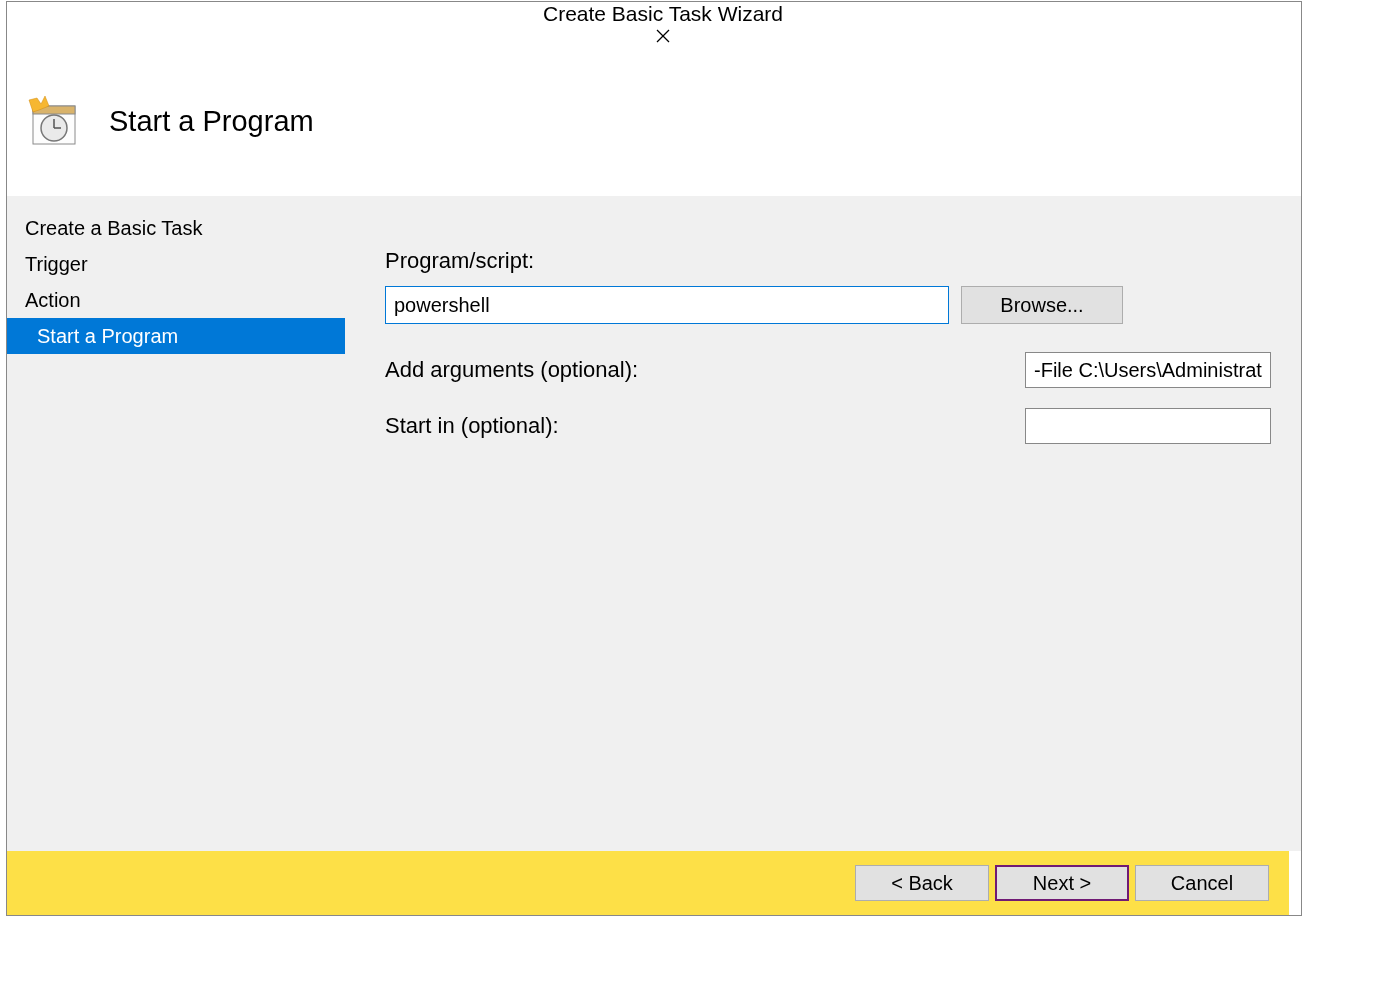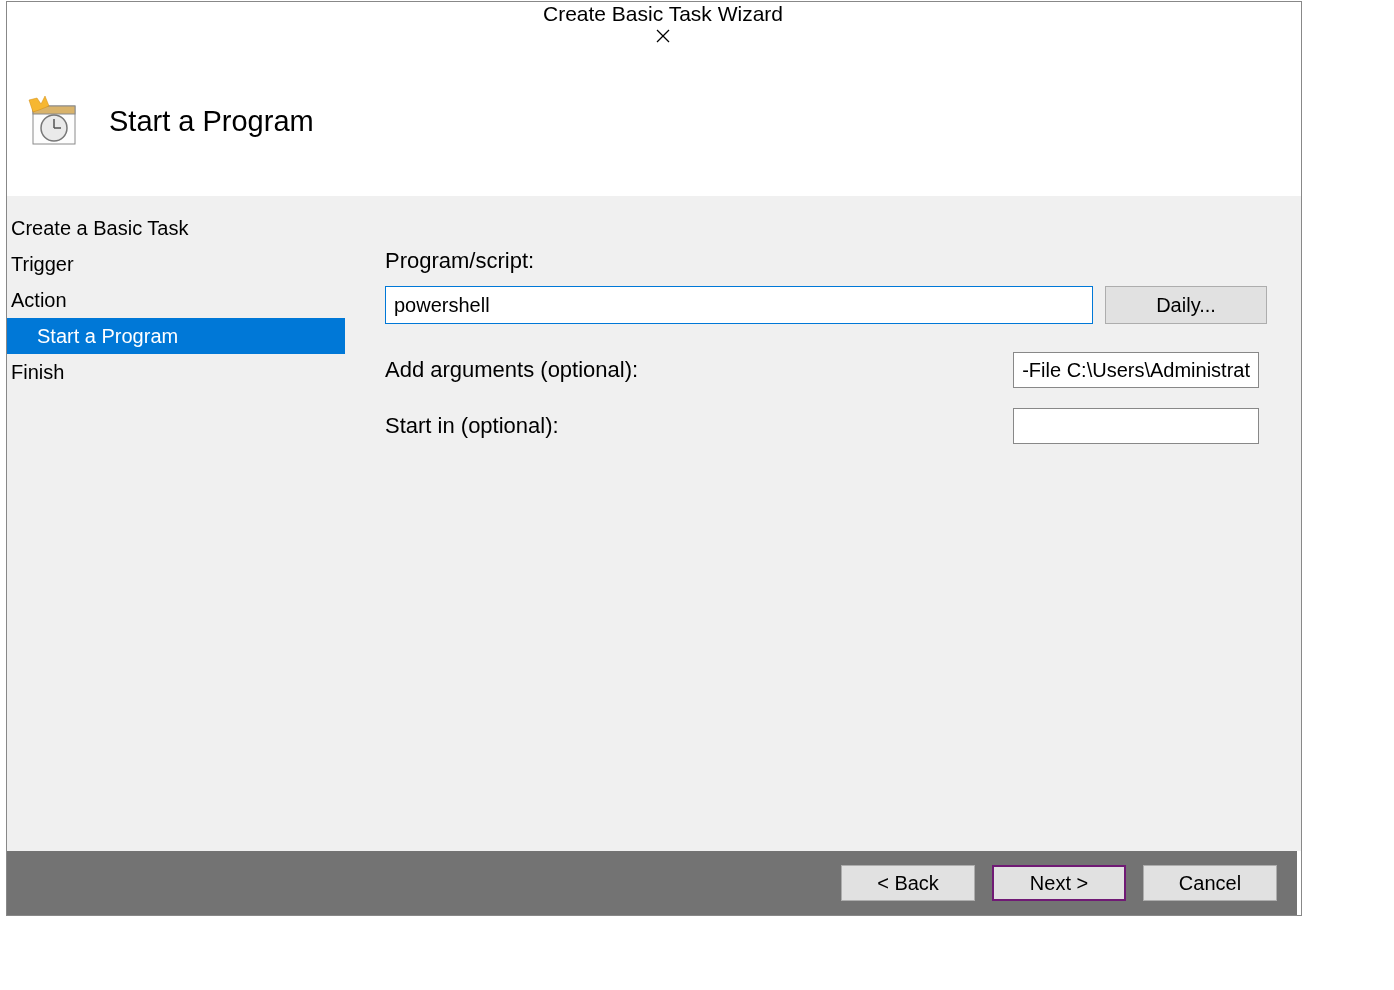--- a/index.html
+++ b/index.html
@@ -74,21 +74,21 @@
       display: flex;
     }
     .sidebar {
       width: 338px;
       padding-top: 14px;
     }
     .sidebar-item {
       height: 36px;
       display: flex;
       align-items: center;
-      padding-left: 4px;
+      padding-left: 18px;
       font-size: 20px;
       color: #000;
       cursor: pointer;
     }
     .sidebar-item.indent {
       padding-left: 30px;
     }
     .sidebar-item.selected {
       background: #0078d7;
       color: #fff;
@@ -106,21 +106,21 @@
       margin-bottom: 12px;
       display: block;
     }
     .row-program {
       display: flex;
       align-items: center;
       gap: 12px;
       margin-bottom: 28px;
     }
     .program-input {
-      width: 708px;
+      width: 564px;
       height: 38px;
       border: 1px solid #0078d7;
       font-size: 20px;
       padding: 0 8px;
       font-family: inherit;
       outline: none;
     }
     .browse-btn {
       width: 162px;
       height: 38px;
@@ -140,35 +140,34 @@
       margin-bottom: 0;
     }
     .small-input {
       width: 246px;
       height: 36px;
       border: 1px solid #888;
       font-size: 20px;
       padding: 12px 8px;
       font-family: inherit;
       outline: none;
-      margin-right: 12px;
-      text-align: right;
+      margin-right: 0;
     }
     .footer-area {
       position: absolute;
       bottom: 0;
       left: 0;
-      right: 4px;
+      right: 12px;
       height: 64px;
-      background: #737373;
+      background: #fde047;
       display: flex;
       align-items: center;
       justify-content: flex-end;
       padding-right: 20px;
-      gap: 17px;
+      gap: 6px;
     }
     .footer-btn {
       width: 134px;
       height: 36px;
       background: #e1e1e1;
       border: 1px solid #adadad;
       font-size: 20px;
       font-family: inherit;
       cursor: pointer;
     }
@@ -204,28 +203,27 @@
     </div>
     <div class="header-title">Start a Program</div>
   </div>
 
   <div class="body-area">
     <div class="sidebar">
       <div class="sidebar-item">Create a Basic Task</div>
       <div class="sidebar-item">Trigger</div>
       <div class="sidebar-item">Action</div>
       <div class="sidebar-item selected">Start a Program</div>
-      <div class="sidebar-item">Finish</div>
     </div>
 
     <div class="content-area">
       <label class="field-label">Program/script:</label>
       <div class="row-program">
         <input type="text" class="program-input" value="powershell" style="">
-        <button class="browse-btn">Daily...</button>
+        <button class="browse-btn">Browse...</button>
       </div>
 
       <div class="row-inline">
         <span class="field-label">Add arguments (optional):</span>
         <input type="text" class="small-input" value="-File C:\Users\Administrat" style="">
       </div>
 
       <div class="row-inline">
         <span class="field-label">Start in (optional):</span>
         <input type="text" class="small-input" value="" style="">

